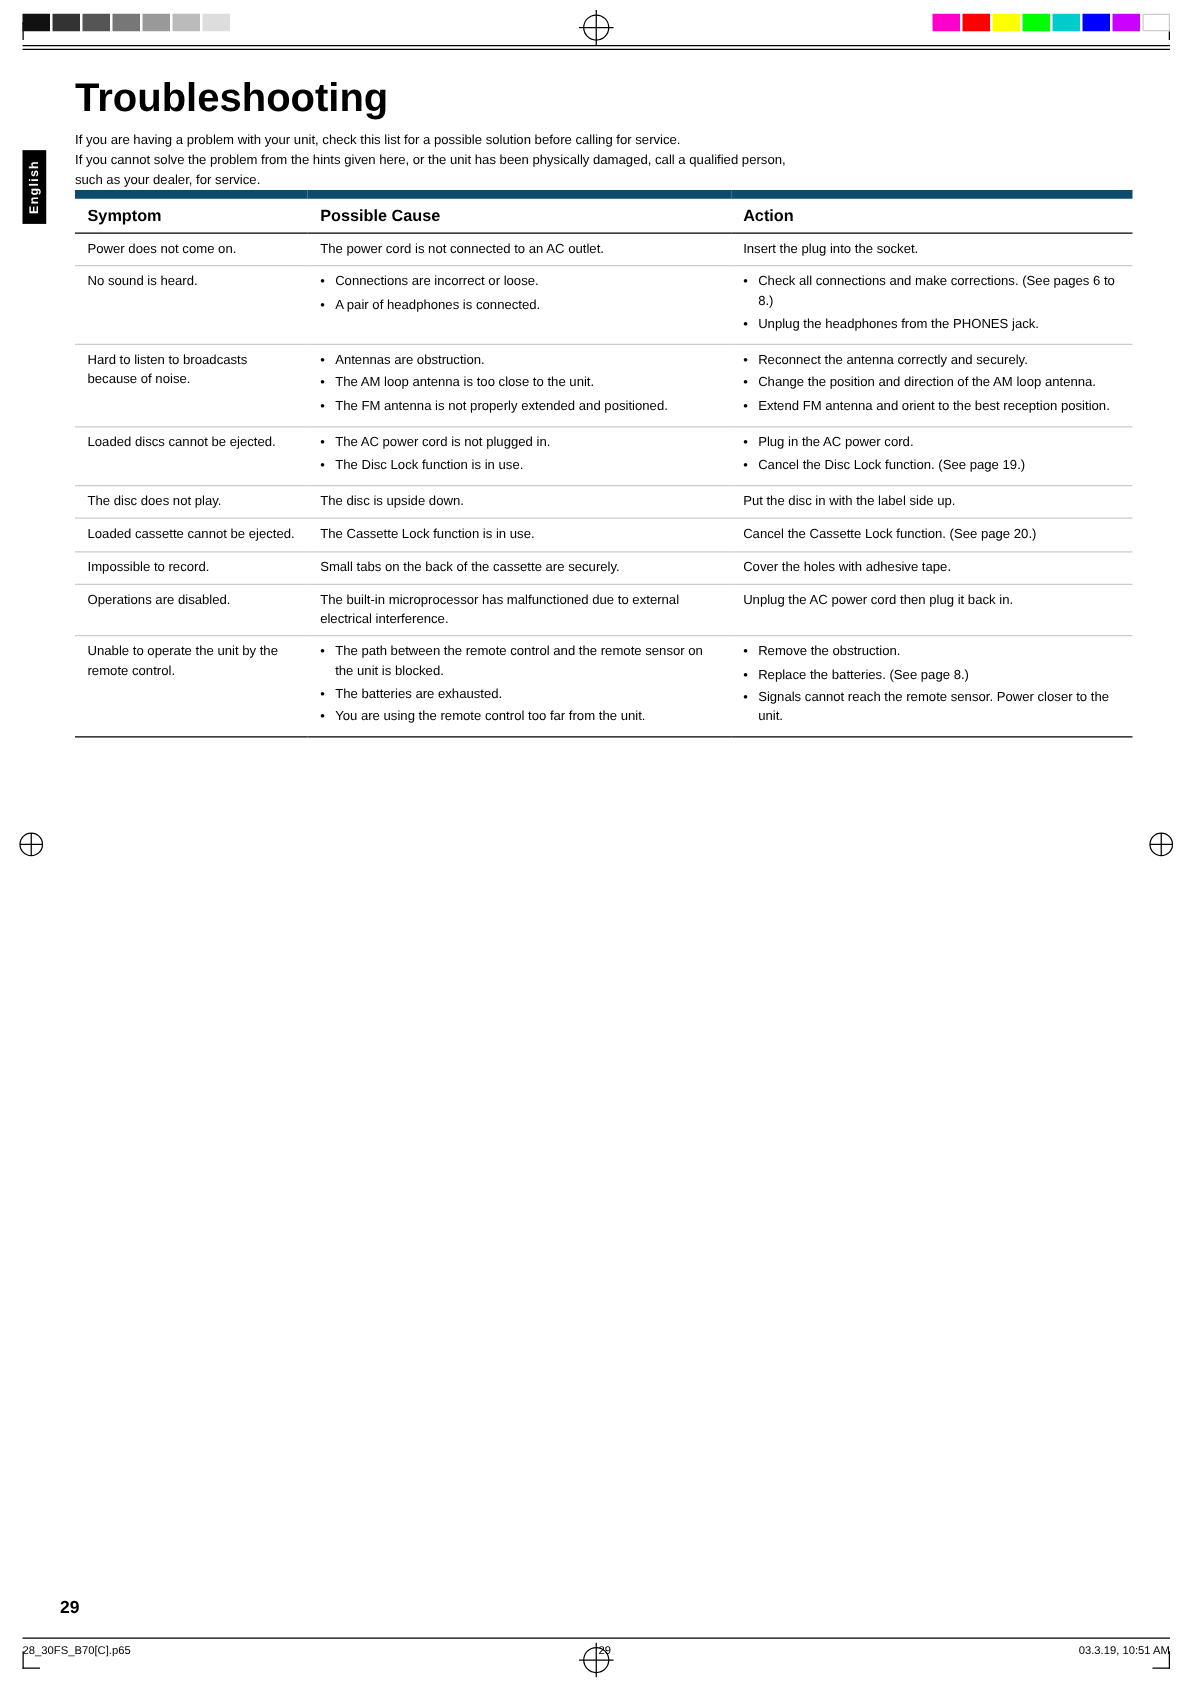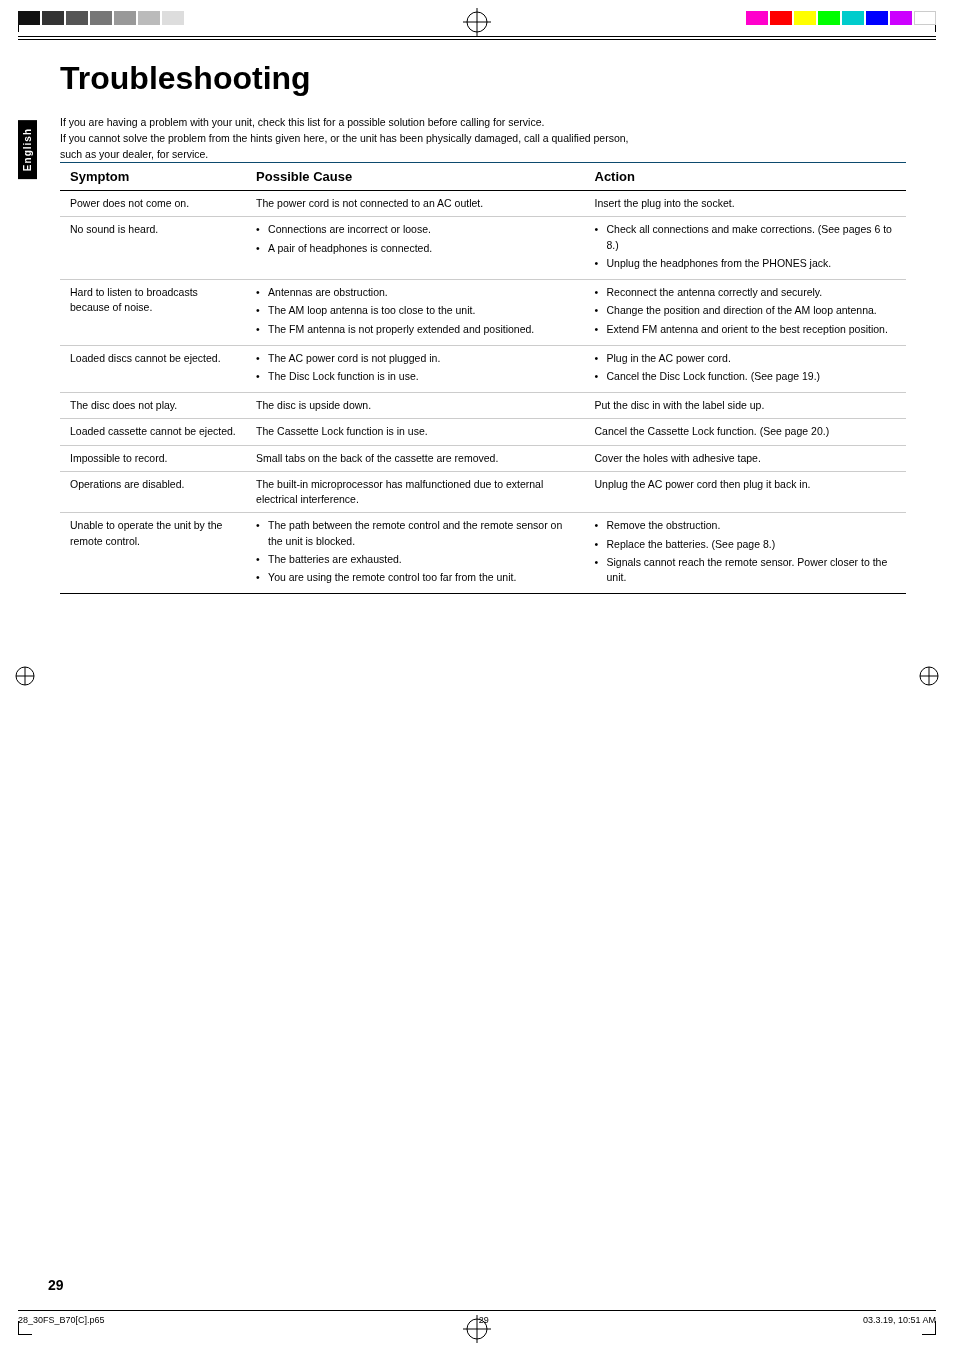--- a/index.html
+++ b/index.html
@@ -67,35 +67,35 @@
     
     .main-content {
       padding: 18px 48px 18px 60px;
     }
 
     
     .page-title {
       font-size: 32px;
       font-weight: bold;
       color: #000;
-      margin-bottom: 18px;
+      margin-bottom: 8px;
       font-family: Arial, Helvetica, sans-serif;
     }
 
     
     .intro-text {
       font-size: 10.5px;
       line-height: 1.5;
     }
 
     
     .trouble-table {
       width: 100%;
       border-collapse: collapse;
-      border-top: 1px solid #0c4a6e;
+      border-top: 7px solid #0c4a6e;
       border-bottom: 1px solid #000;
     }
 
     .trouble-table th {
       font-size: 13px;
       font-weight: bold;
       text-align: left;
       padding: 6px 10px;
       border-bottom: 1.5px solid #000;
       background: #fff;
@@ -345,21 +345,21 @@
       </tr>
 
       <tr>
         <td class="col-symptom">Loaded cassette cannot be ejected.</td>
         <td class="col-cause">The Cassette Lock function is in use.</td>
         <td class="col-action">Cancel the Cassette Lock function. (See page 20.)</td>
       </tr>
 
       <tr>
         <td class="col-symptom">Impossible to record.</td>
-        <td class="col-cause">Small tabs on the back of the cassette are removed.</td>
+        <td class="col-cause">Small tabs on the back of the cassette are securely.</td>
         <td class="col-action">Cover the holes with adhesive tape.</td>
       </tr>
 
       <tr>
         <td class="col-symptom">Operations are disabled.</td>
         <td class="col-cause">The built-in microprocessor has malfunctioned due to external electrical interference.</td>
         <td class="col-action">Unplug the AC power cord then plug it back in.</td>
       </tr>
 
       <tr>

